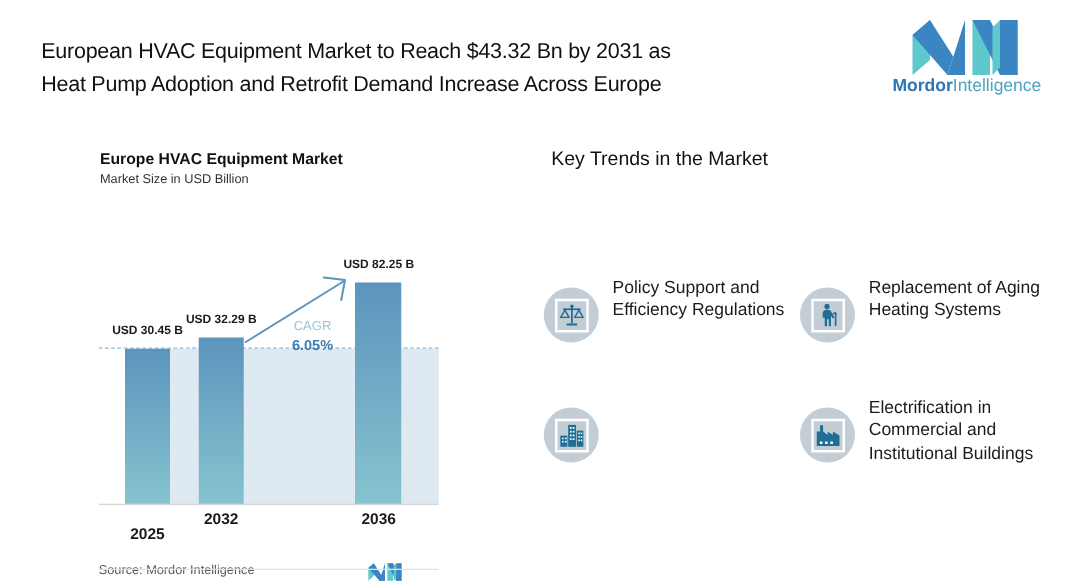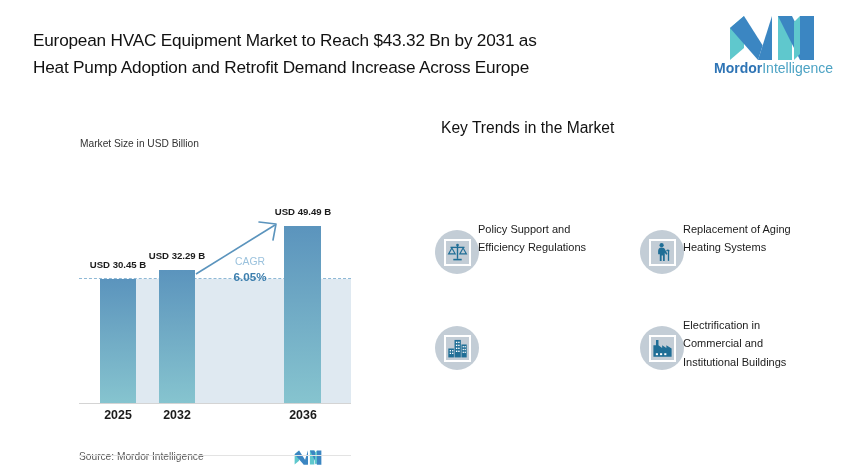--- a/index.html
+++ b/index.html
@@ -224,24 +224,24 @@
     width: 27px;
     height: 27px;
     border: 2px solid #ffffff;
     display: flex;
     align-items: center;
     justify-content: center;
     box-sizing: border-box;
   }
   .trend-text {
     position: absolute;
-    left: 46px;
+    left: 58px;
     top: 2px;
     width: 138px;
-    font-size: 11px;
+    font-size: 14px;
     line-height: 18.4px;
     color: #1b1b1b;
     font-weight: normal;
   }
 </style>
 </head>
 <body>
 
 <div id="header">
 
@@ -263,48 +263,49 @@
       <polygon points="66,44 66,6 72,0 72,38" fill="#5fc8cd"></polygon>
     </svg>
     <div id="brand-wordmark">
       <span class="wm-bold">Mordor</span><span class="wm-light">Intelligence</span>
     </div>
   </div>
 </div>
 
 <div id="chart-panel">
 
+  <div id="chart-title">Europe HVAC Equipment Market</div>
   <div id="chart-subtitle">Market Size in USD Billion</div>
 
   <div id="plot">
 
     <div id="plot-band"></div>
     <div id="reference-line"></div>
     <div id="axis-line"></div>
 
     <div class="bar" style="left:21px; width:36px; height:124px;"></div>
     <div class="bar-label" style="left:-8px; top:89px; width:94px;">USD 30.45 B</div>
 
     <div class="bar" style="left:80px; width:36px; height:133px;"></div>
     <div class="bar-label" style="left:51px; top:80px; width:94px;">USD 32.29 B</div>
 
     <div class="bar" style="left:205px; width:37px; height:177px;"></div>
-    <div class="bar-label" style="left:177px; top:36px; width:94px;">USD 49.49 B</div>
+    <div class="bar-label" style="left:177px; top:36px; width:94px;">USD 82.25 B</div>
 
     <div id="cagr-block">
       <span id="cagr-caption">CAGR</span>
       <span id="cagr-value">6.05%</span>
     </div>
 
     <svg id="cagr-arrow" viewBox="0 0 272 234">
       <line x1="117" y1="104" x2="196" y2="55" stroke="#5b94bd" stroke-width="1.6"></line>
       <polyline points="180,52 197,54 194,70" fill="none" stroke="#5b94bd" stroke-width="1.6" stroke-linecap="round" stroke-linejoin="round"></polyline>
     </svg>
 
-    <div class="tick-label" style="left:5px; width:68px;">2025</div>
+    <div class="tick-label" style="left:5px; width:68px;margin-top:12px;">2025</div>
     <div class="tick-label" style="left:64px; width:68px;">2032</div>
     <div class="tick-label" style="left:190px; width:68px;">2036</div>
   </div>
 
   <div id="chart-footer">
     <div id="source-text">Source: Mordor Intelligence</div>
     <svg id="footer-mark" viewBox="0 0 88 44">
       <polygon points="2,44 2,12 16,0 16,32" fill="#5fc8cd"></polygon>
       <polygon points="2,12 16,0 44,44 30,44" fill="#3b86c2"></polygon>
       <polygon points="30,44 44,0 44,44" fill="#3b86c2"></polygon>

